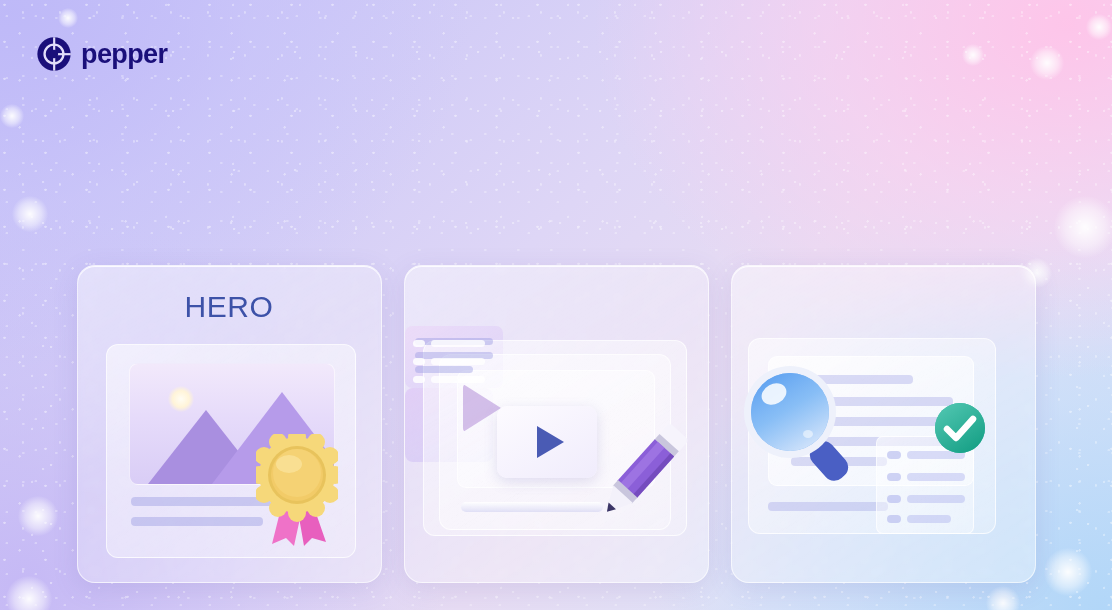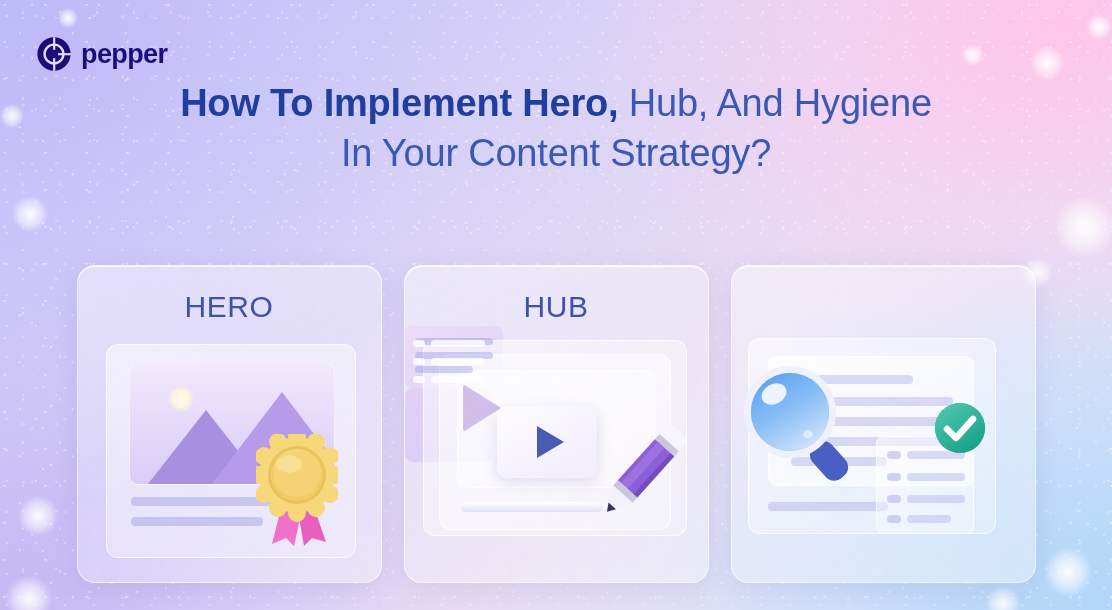--- a/index.html
+++ b/index.html
@@ -159,26 +159,20 @@
       <path d="M20 1.5 A18.5 18.5 0 0 1 38.5 20 L20 20 Z" fill="#1a0f7a"></path>
       <path d="M20 20 L38.5 20 A18.5 18.5 0 0 1 20 38.5 Z" fill="#1a0f7a"></path>
       <circle cx="20" cy="20" r="10.5" fill="none" stroke="#e2defa" stroke-width="2.6"></circle>
       <rect x="19" y="1.5" width="2.4" height="37" fill="#e2defa"></rect>
       <rect x="20" y="19" width="18.6" height="2.4" fill="#e2defa"></rect>
       <circle cx="20" cy="20" r="4.6" fill="#1a0f7a"></circle>
     </svg>
     <span class="wordmark">pepper</span>
   </div>
 
-  <div id="title-block">
-    <div class="title-line">
-      <span class="t-bold">How To Implement Hero,</span><span class="t-normal"> Hub, And Hygiene</span>
-    </div>
-    <div class="title-line t-normal">In Your Content Strategy?</div>
-  </div>
 
 
   <div id="cards">
 
     <div class="card">
       <div class="card-title">HERO</div>
       <div class="art">
         <div class="panel hero-frame">
           <div class="hero-photo">
             <div class="sun"></div>
@@ -211,21 +205,20 @@
             <circle cx="41" cy="41" r="29" fill="#e8c35c"></circle>
             <circle cx="41" cy="41" r="26" fill="#f2cb68"></circle>
             <circle cx="41" cy="39" r="24" fill="#f5d274"></circle>
             <ellipse cx="33" cy="30" rx="13" ry="9" fill="#fae39c" opacity=".75"></ellipse>
           </g>
         </svg>
       </div>
     </div>
 
     <div class="card">
-      <div class="card-title">HUB</div>
       <div class="art">
         <div class="panel hub-p1"></div>
         <div class="panel hub-p2"></div>
         <div class="panel hub-p3"></div>
 
         <div class="hub-right">
           <div class="bar" style="left:10px;top:12px;width:78px;height:7px;"></div>
           <div class="bar" style="left:10px;top:26px;width:78px;height:7px;"></div>
           <div class="bar" style="left:10px;top:40px;width:58px;height:7px;"></div>
         </div>

